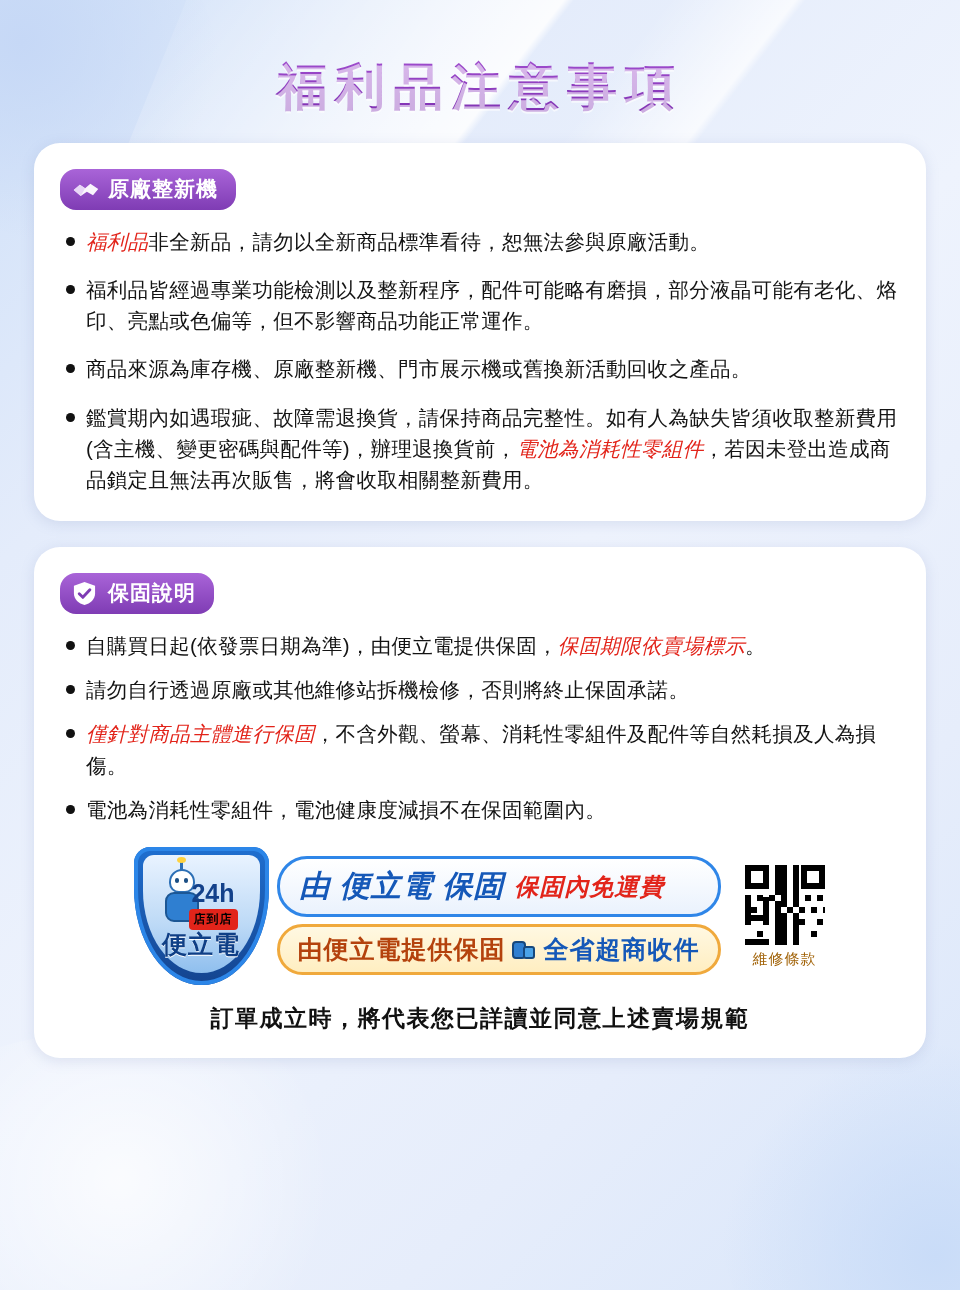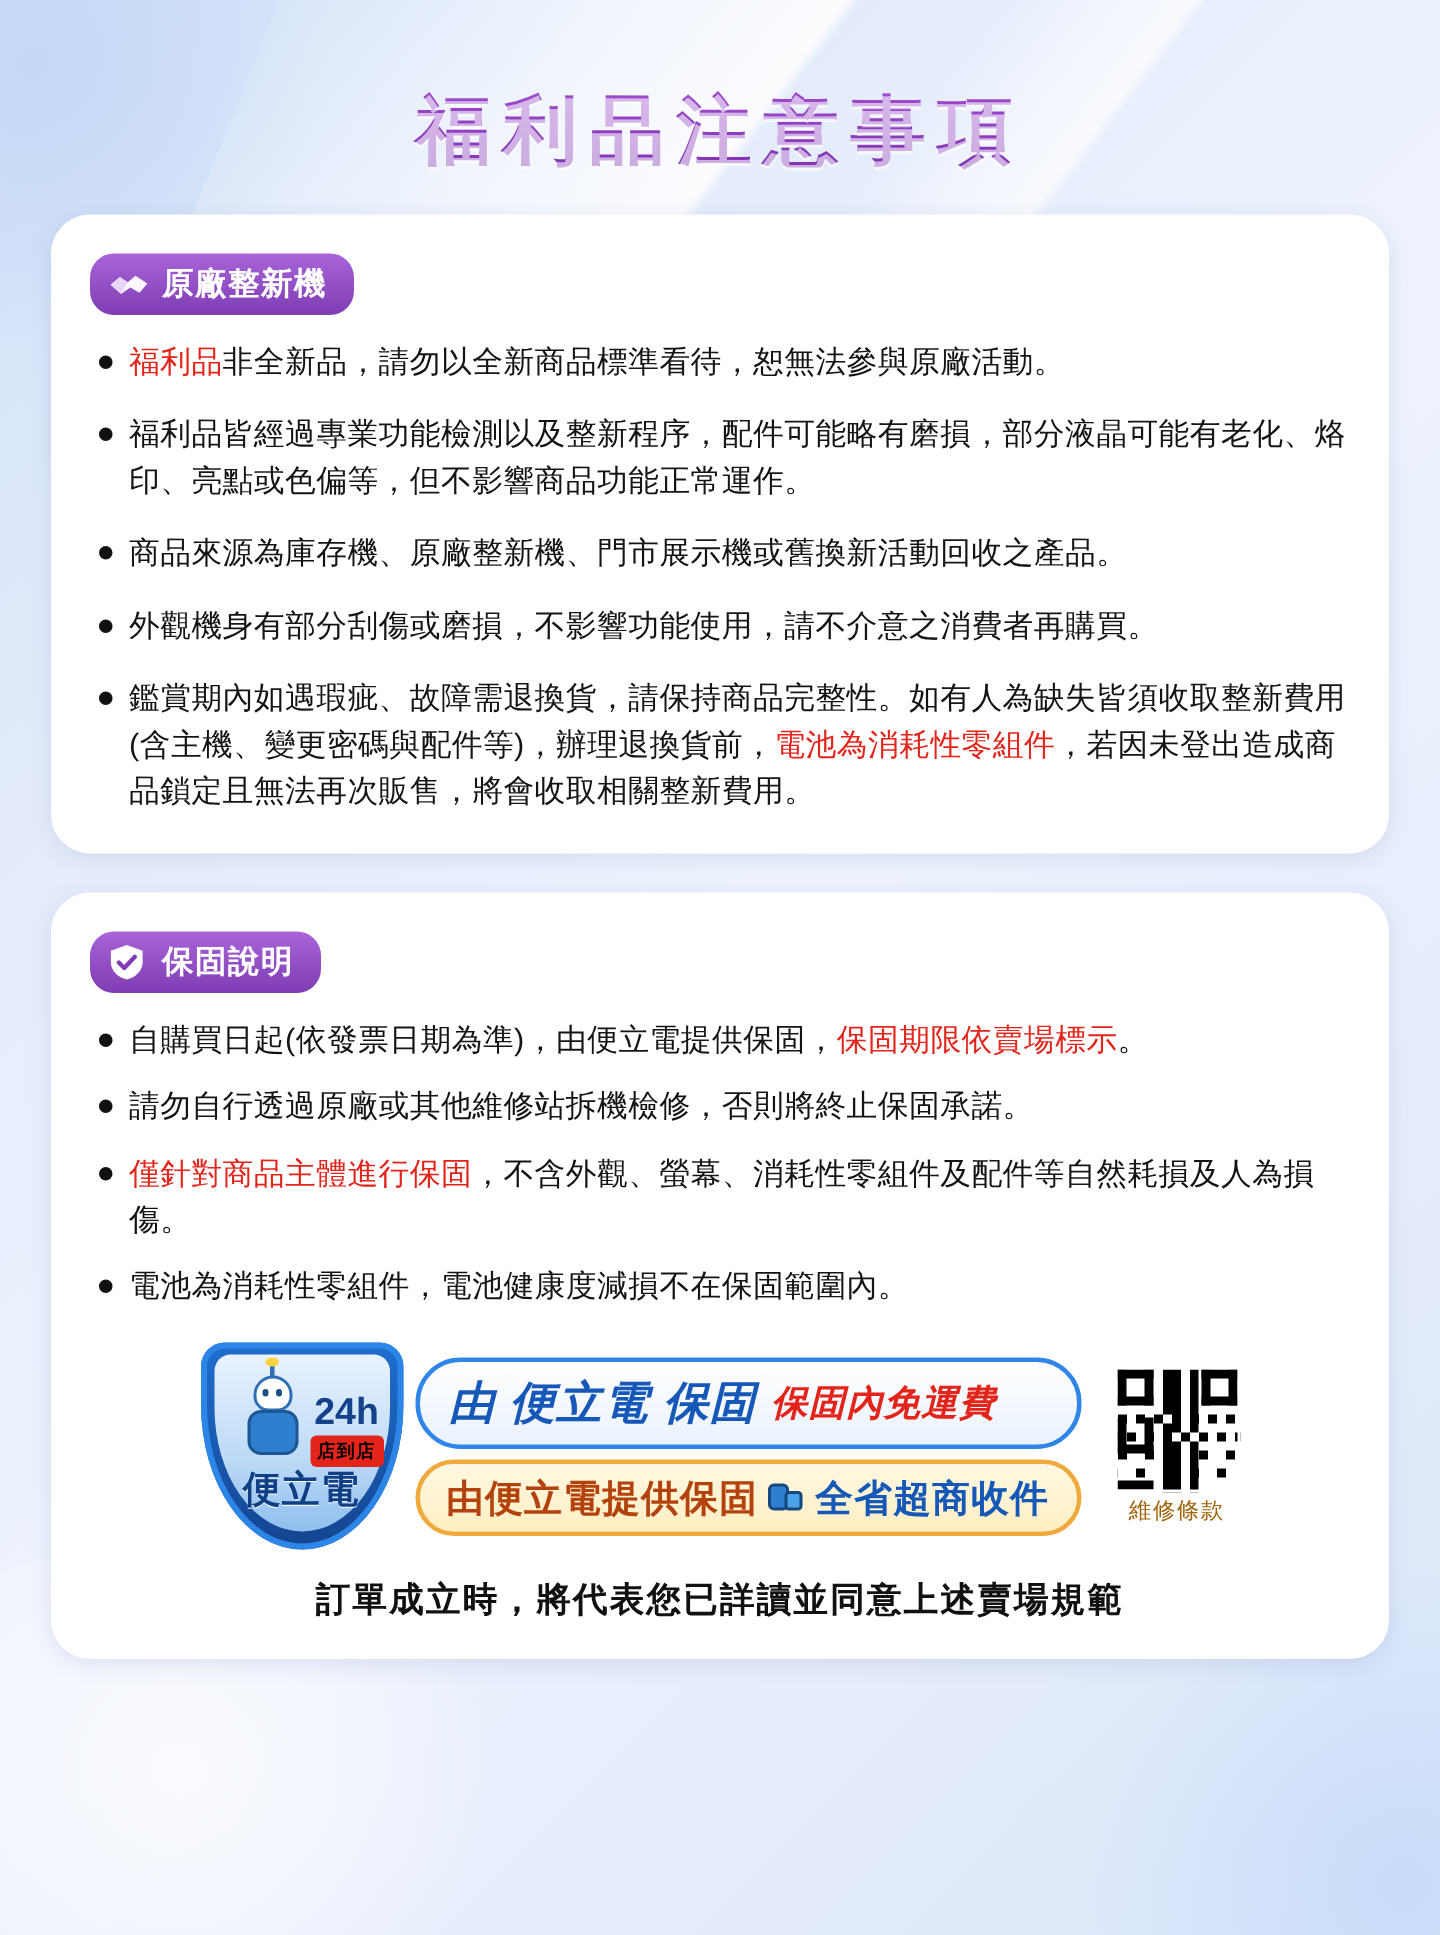--- a/index.html
+++ b/index.html
@@ -114,21 +114,21 @@
     content: "";
     position: absolute;
     left: 6px;
     top: 11px;
     width: 9px; height: 9px;
     border-radius: 50%;
     background: #111;
   }
   .sec2 ul.bullets li { margin-bottom: 13px; font-size: 20.5px; }
 
-  .hl-red { color: #e2241a; }
+  .hl-red { color: #e2241a; font-style: italic; }
 
   
   .banner {
     display: flex;
     align-items: center;
     justify-content: center;
     gap: 8px;
     margin-top: 22px;
   }
   .shield {
@@ -172,21 +172,21 @@
   }
   .mascot .antenna {
     position: absolute; left: 19px; top: -7px; width: 3px; height: 8px; background: #2c6fb5;
   }
   .mascot .antenna::after {
     content: ""; position: absolute; left: -3px; top: -5px; width: 9px; height: 6px;
     background: #ffd23f; border-radius: 50%;
   }
   .badge24 {
     position: absolute;
-    right: 4px; top: 26px;
+    right: 22px; top: 26px;
     text-align: center;
   }
   .badge24 .n { font-size: 25px; font-weight: bold; color: #13418a; line-height: 1; }
   .badge24 .s {
     display: inline-block;
     margin-top: 3px;
     background: #e2241a; color: #000000;
     font-size: 12px; font-weight: bold;
     padding: 2px 5px; border-radius: 4px;
     letter-spacing: 1px;
@@ -311,23 +311,20 @@
       <li>
         <span class="hl-red">福利品</span><span>非全新品，請勿以全新商品標準看待，恕無法參與原廠活動。</span>
       </li>
       <li>
         <span>福利品皆經過專業功能檢測以及整新程序，配件可能略有磨損，部分液晶可能有老化、烙印、亮點或色偏等，但不影響商品功能正常運作。</span>
       </li>
       <li>
         <span>商品來源為庫存機、原廠整新機、門市展示機或舊換新活動回收之產品。</span>
       </li>
       <li>
-        <span>外觀機身有部分刮傷或磨損，不影響功能使用，請不介意之消費者再購買。</span>
-      </li>
-      <li>
         <span>鑑賞期內如遇瑕疵、故障需退換貨，請保持商品完整性。如有人為缺失皆須收取整新費用(含主機、變更密碼與配件等)，辦理退換貨前，</span><span class="hl-red">電池為消耗性零組件</span><span>，若因未登出造成商品鎖定且無法再次販售，將會收取相關整新費用。</span>
       </li>
     </ul>
   </div>
 
   <div class="card sec2">
     <div class="sec-badge">
       <span class="ic">
         <svg viewBox="0 0 26 26" width="25" height="25" aria-hidden="true">
           <path d="M13 1 L24 5 V13 C24 19 19 23.5 13 25 C7 23.5 2 19 2 13 V5 Z" fill="#ffffff"></path>

